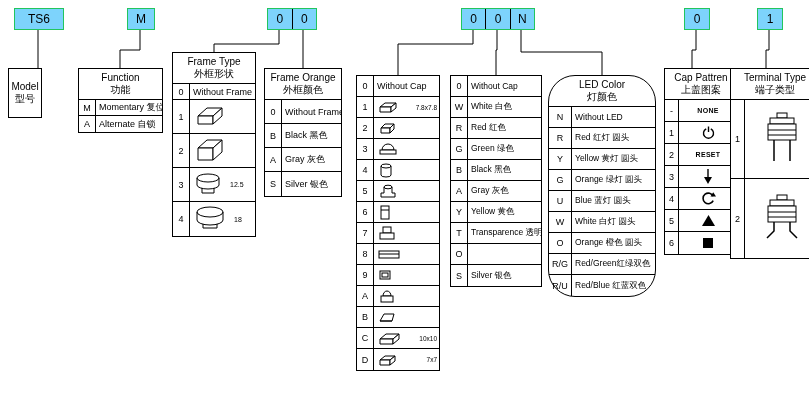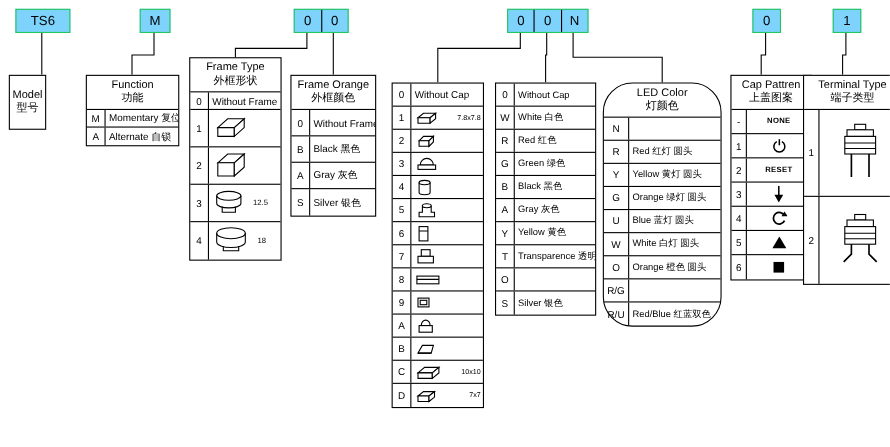--- a/index.html
+++ b/index.html
@@ -496,20 +496,23 @@
   </div>
 
   <div class="col" id="col-led_color" data-column="led_color">
     <div class="col-head">
       <span>LED Color</span>
       <span>灯颜色</span>
     </div>
     <div class="rows">
         <div class="row">
           <span class="code">N</span>
+          <span class="content">
+            <span class="desc">Without LED</span>
+          </span>
         </div>
         <div class="row">
           <span class="code">R</span>
           <span class="content">
             <span class="desc">Red 红灯 圆头</span>
           </span>
         </div>
         <div class="row">
           <span class="code">Y</span>
           <span class="content">
@@ -535,20 +538,23 @@
           </span>
         </div>
         <div class="row">
           <span class="code">O</span>
           <span class="content">
             <span class="desc">Orange 橙色 圆头</span>
           </span>
         </div>
         <div class="row">
           <span class="code">R/G</span>
+          <span class="content">
+            <span class="desc">Red/Green红绿双色</span>
+          </span>
         </div>
         <div class="row">
           <span class="code">R/U</span>
           <span class="content">
             <span class="desc">Red/Blue 红蓝双色</span>
           </span>
         </div>
       </div>
   </div>
 

